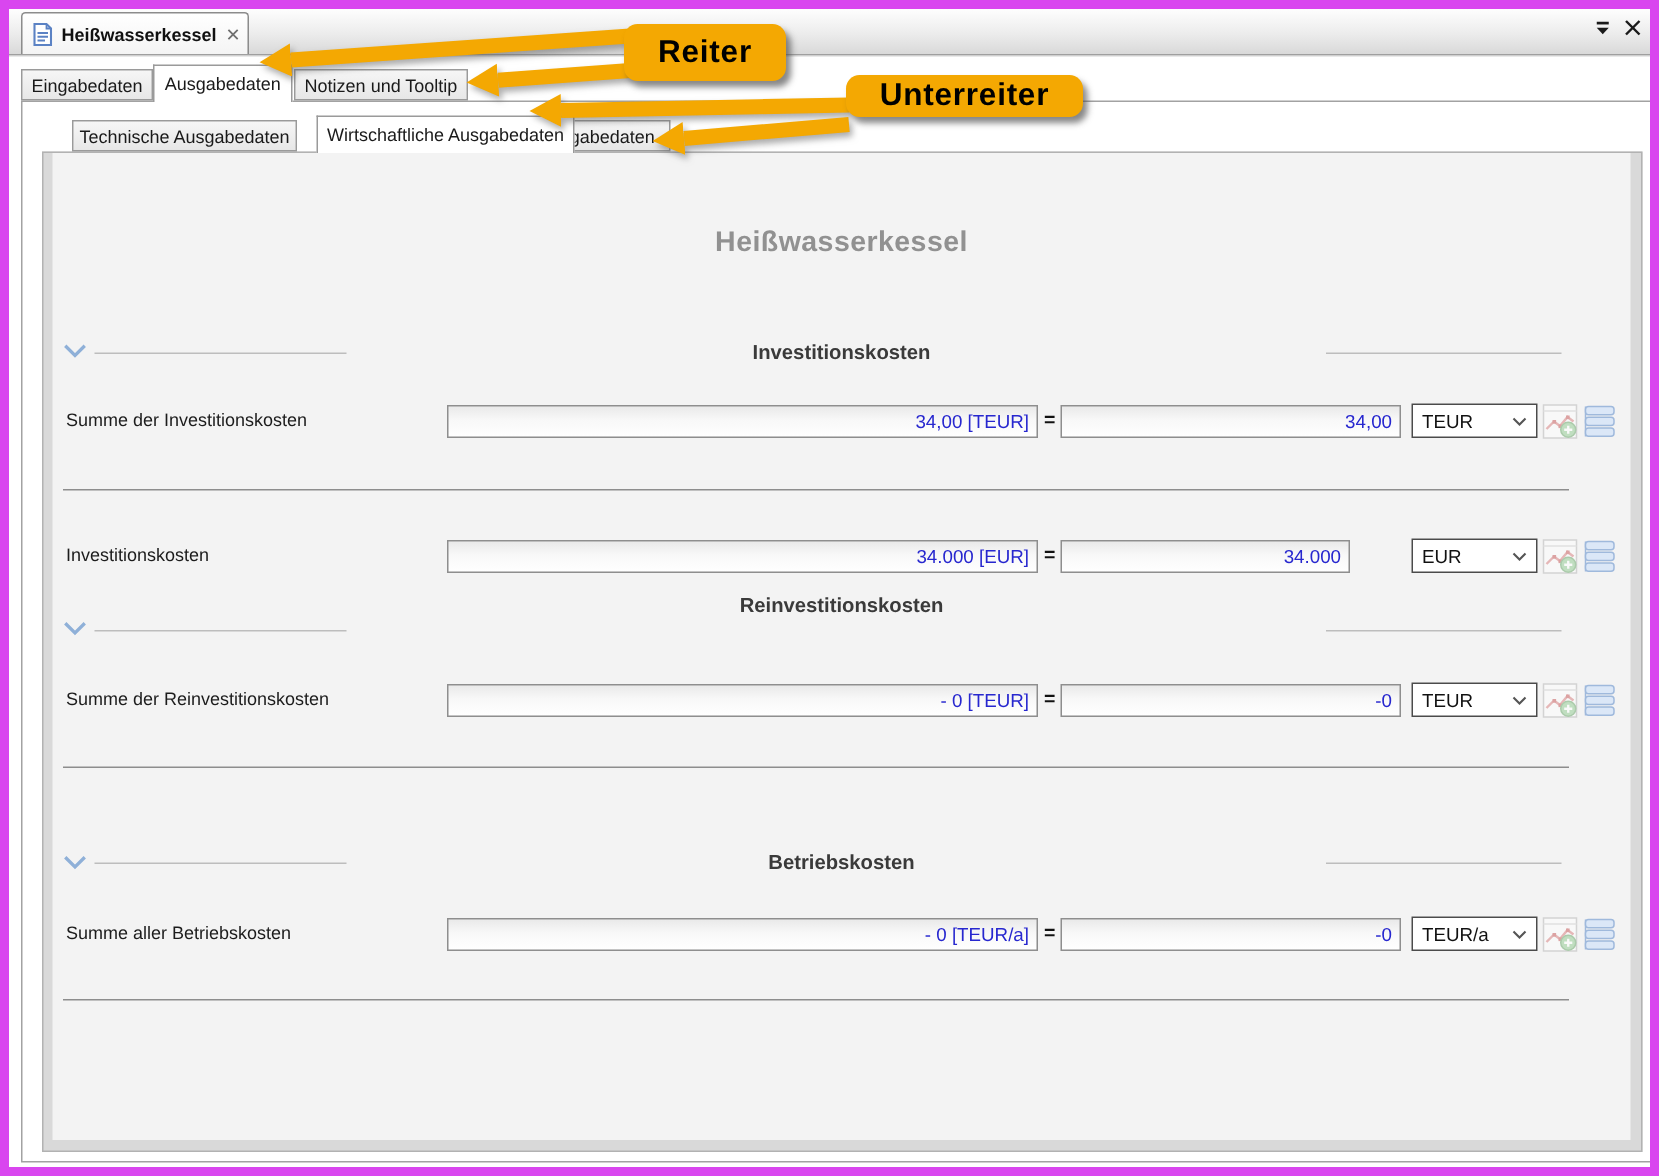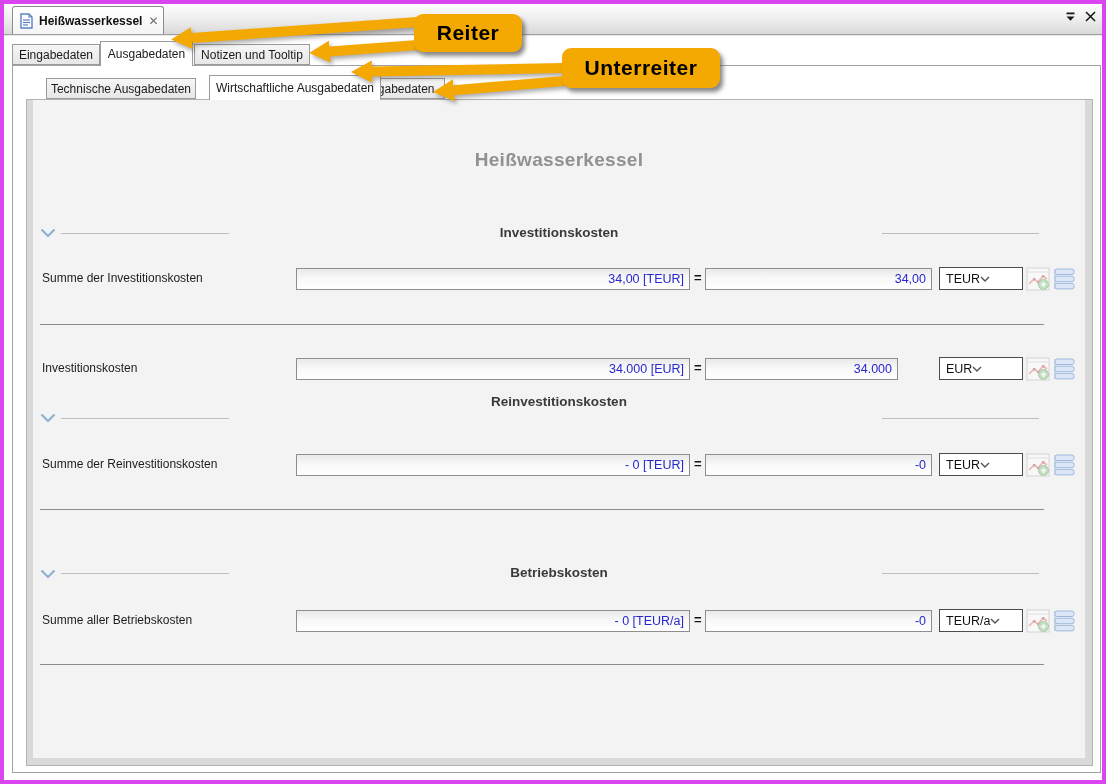--- a/index.html
+++ b/index.html
@@ -1,17 +1,17 @@
 <!DOCTYPE html>
 <html><head>
 <meta charset="utf-8">
 <style>
   html,body{margin:0;padding:0;background:#ffffff;}
   body{font-family:"Liberation Sans","DejaVu Sans",sans-serif;-webkit-font-smoothing:antialiased;}
-  #window{position:relative;width:1106px;height:784px;background:#ffffff;border:4px solid #d946ef;box-sizing:border-box;overflow:hidden;}
+  #window{position:relative;width:1106px;height:784px;background:#ffffff;border:6px solid #d946ef;box-sizing:border-box;overflow:hidden;}
 
   
   .doc-strip{position:absolute;left:0;top:0;width:100%;height:30px;background:linear-gradient(to bottom,#fefefe 0%,#ececec 55%,#d9d9d9 100%);border-bottom:1px solid #9f9f9f;box-shadow:0 1px 0 #e9e9e9;}
   .doc-tab{position:absolute;left:8px;top:2px;width:152px;height:28px;background:linear-gradient(to bottom,#ffffff,#f4f4f4);border:1px solid #8c8c8c;border-bottom:none;border-radius:3px 3px 0 0;box-sizing:border-box;display:flex;align-items:center;gap:6px;padding:0 7px;z-index:3;}
   .doc-tab .title{font-size:12px;font-weight:bold;color:#111;white-space:nowrap;}
   .doc-tab .x{margin-left:auto;color:#6f6f6f;font-size:12px;line-height:1;cursor:default;}
   .strip-icons{position:absolute;right:6px;top:7px;display:flex;align-items:center;gap:9px;z-index:3;}
 
   
   .tab{position:absolute;box-sizing:border-box;border:1px solid #9a9a9a;background:linear-gradient(to bottom,#f6f6f6,#e7e7e7);font-size:12px;color:#1a1a1a;text-align:center;display:flex;align-items:center;justify-content:center;white-space:nowrap;}
@@ -30,21 +30,21 @@
   .layer{position:absolute;left:0;top:0;width:1106px;height:784px;z-index:5;pointer-events:none;}
   .layer > *{pointer-events:auto;}
   .page-title{position:absolute;left:29px;width:1052px;text-align:center;font-size:19px;font-weight:bold;color:#919191;letter-spacing:.3px;}
   .section-title{position:absolute;left:29px;width:1052px;text-align:center;font-size:13.5px;font-weight:bold;color:#3a3a3a;}
   .hline{position:absolute;height:1px;background:#bdbdbd;}
   .divider{position:absolute;left:36px;width:1004px;height:1px;background:#8d8d8d;}
   .chev{position:absolute;left:36px;cursor:pointer;}
   .row-label{position:absolute;left:38px;font-size:12px;color:#1c1c1c;white-space:nowrap;}
   .val-input{position:absolute;height:22px;box-sizing:border-box;border:1px solid #8e8e8e;background:linear-gradient(to bottom,#e9e9e9 0%,#f8f8f8 45%,#ffffff 100%);color:#2727cf;font-size:12.5px;font-family:"Liberation Sans","DejaVu Sans",sans-serif;text-align:right;padding:0 5px;}
   .equals{position:absolute;font-size:13px;font-weight:bold;color:#111;}
-  .unit-box{position:absolute;width:84px;height:23px;box-sizing:border-box;border:1px solid #4b4b4b;background:#ffffff;display:flex;align-items:center;justify-content:flex-start;padding:0 6px;font-size:12.5px;color:#111;cursor:default;}
+  .unit-box{position:absolute;width:84px;height:23px;box-sizing:border-box;border:1px solid #4b4b4b;background:#ffffff;display:flex;align-items:center;justify-content:space-between;padding:0 6px;font-size:12.5px;color:#111;cursor:default;}
   .icon-btn{position:absolute;width:24px;height:24px;cursor:pointer;}
 
   
   .callout{position:absolute;background:#f4a802;border-radius:9px;color:#000;font-weight:bold;font-size:21px;display:flex;align-items:center;justify-content:center;z-index:60;box-shadow:3px 4px 4px rgba(70,70,70,.65);letter-spacing:.5px;}
   #arrows{position:absolute;left:0;top:0;z-index:55;pointer-events:none;filter:drop-shadow(2px 3px 2px rgba(90,90,90,.5));}
 </style>
 </head>
 <body>
 
 <div id="window">
@@ -247,15 +247,15 @@
         <path d="M0,0 L21,11 L0,22 Z" fill="#f4a802"></path>
       </marker>
     </defs>
     <line x1="414" y1="18" x2="188" y2="34" stroke="#f4a802" stroke-width="10" marker-end="url(#ah)"></line>
     <line x1="414" y1="41" x2="326" y2="47.5" stroke="#f4a802" stroke-width="10" marker-end="url(#ah)"></line>
     <line x1="560" y1="64" x2="368" y2="67.6" stroke="#f4a802" stroke-width="10" marker-end="url(#ah)"></line>
     <line x1="560" y1="77" x2="450" y2="86.3" stroke="#f4a802" stroke-width="10" marker-end="url(#ah)"></line>
   </svg>
 
   <div class="callout" style="left:410px;top:10px;width:108px;height:38px;">Reiter</div>
-  <div class="callout" style="left:558px;top:44px;width:158px;height:40px;">Unterreiter</div>
+  <div class="callout" style="left:558px;top:44px;width:158px;height:28px;">Unterreiter</div>
 
 </div>
 
 </body></html>

